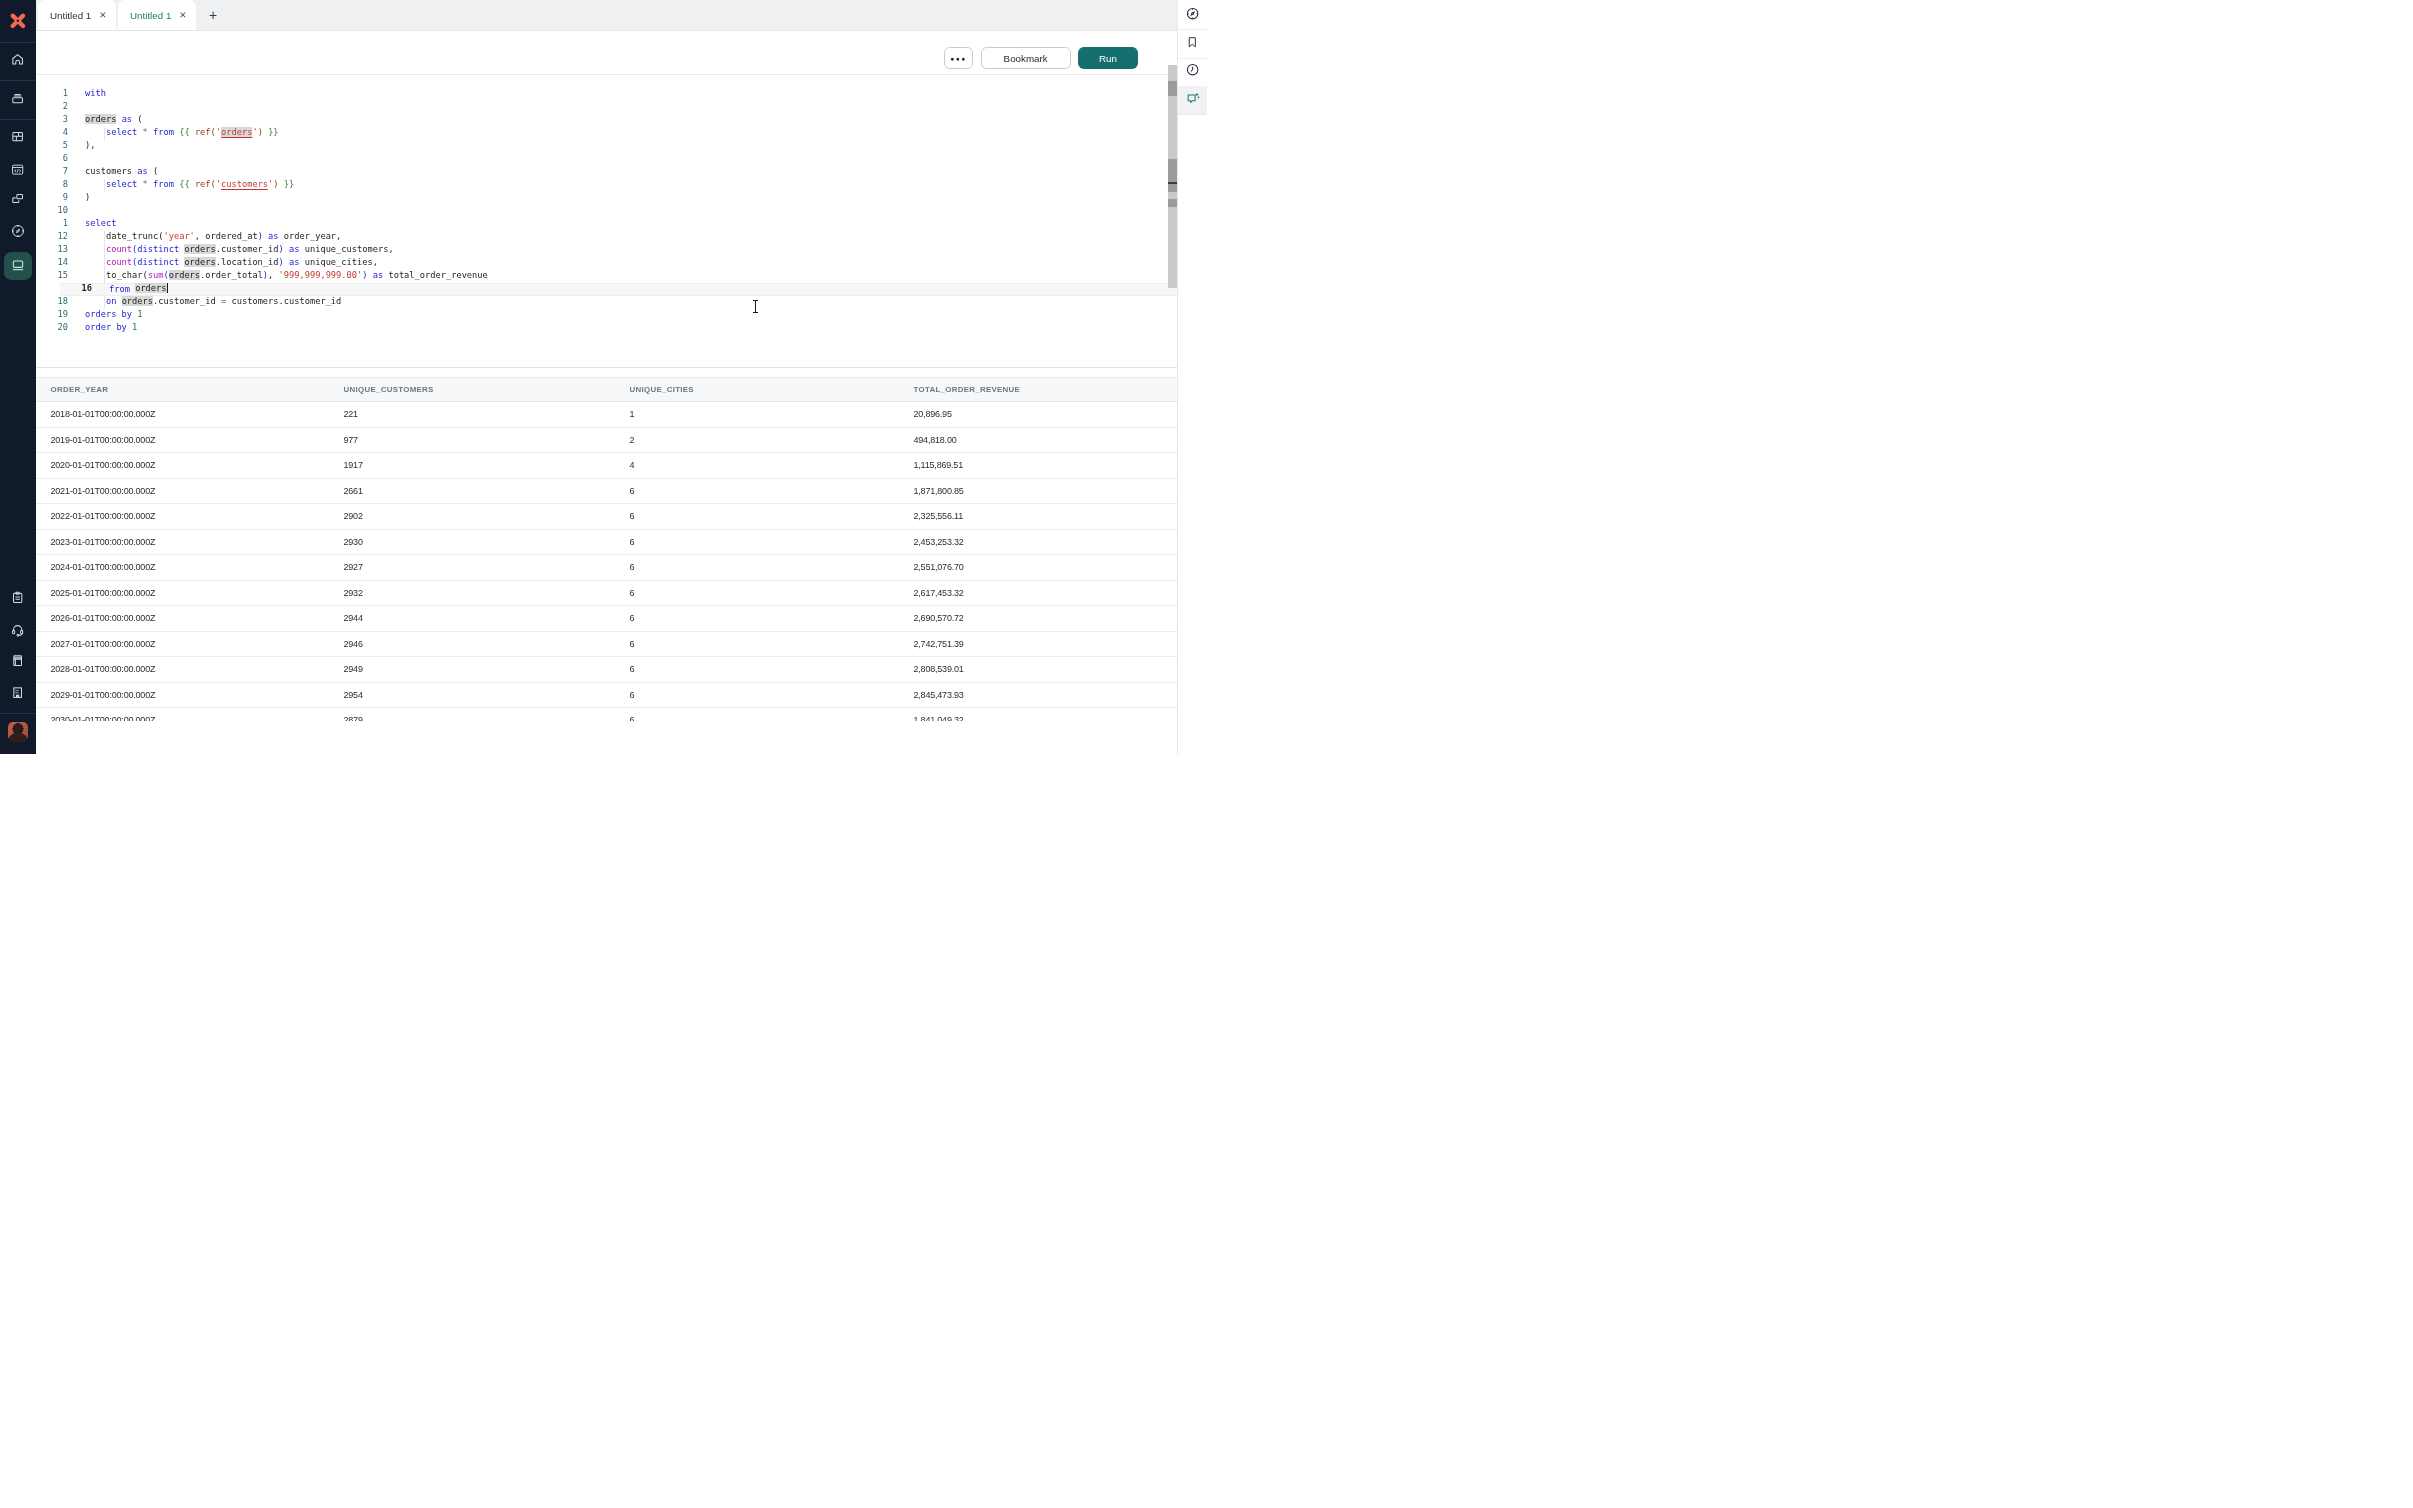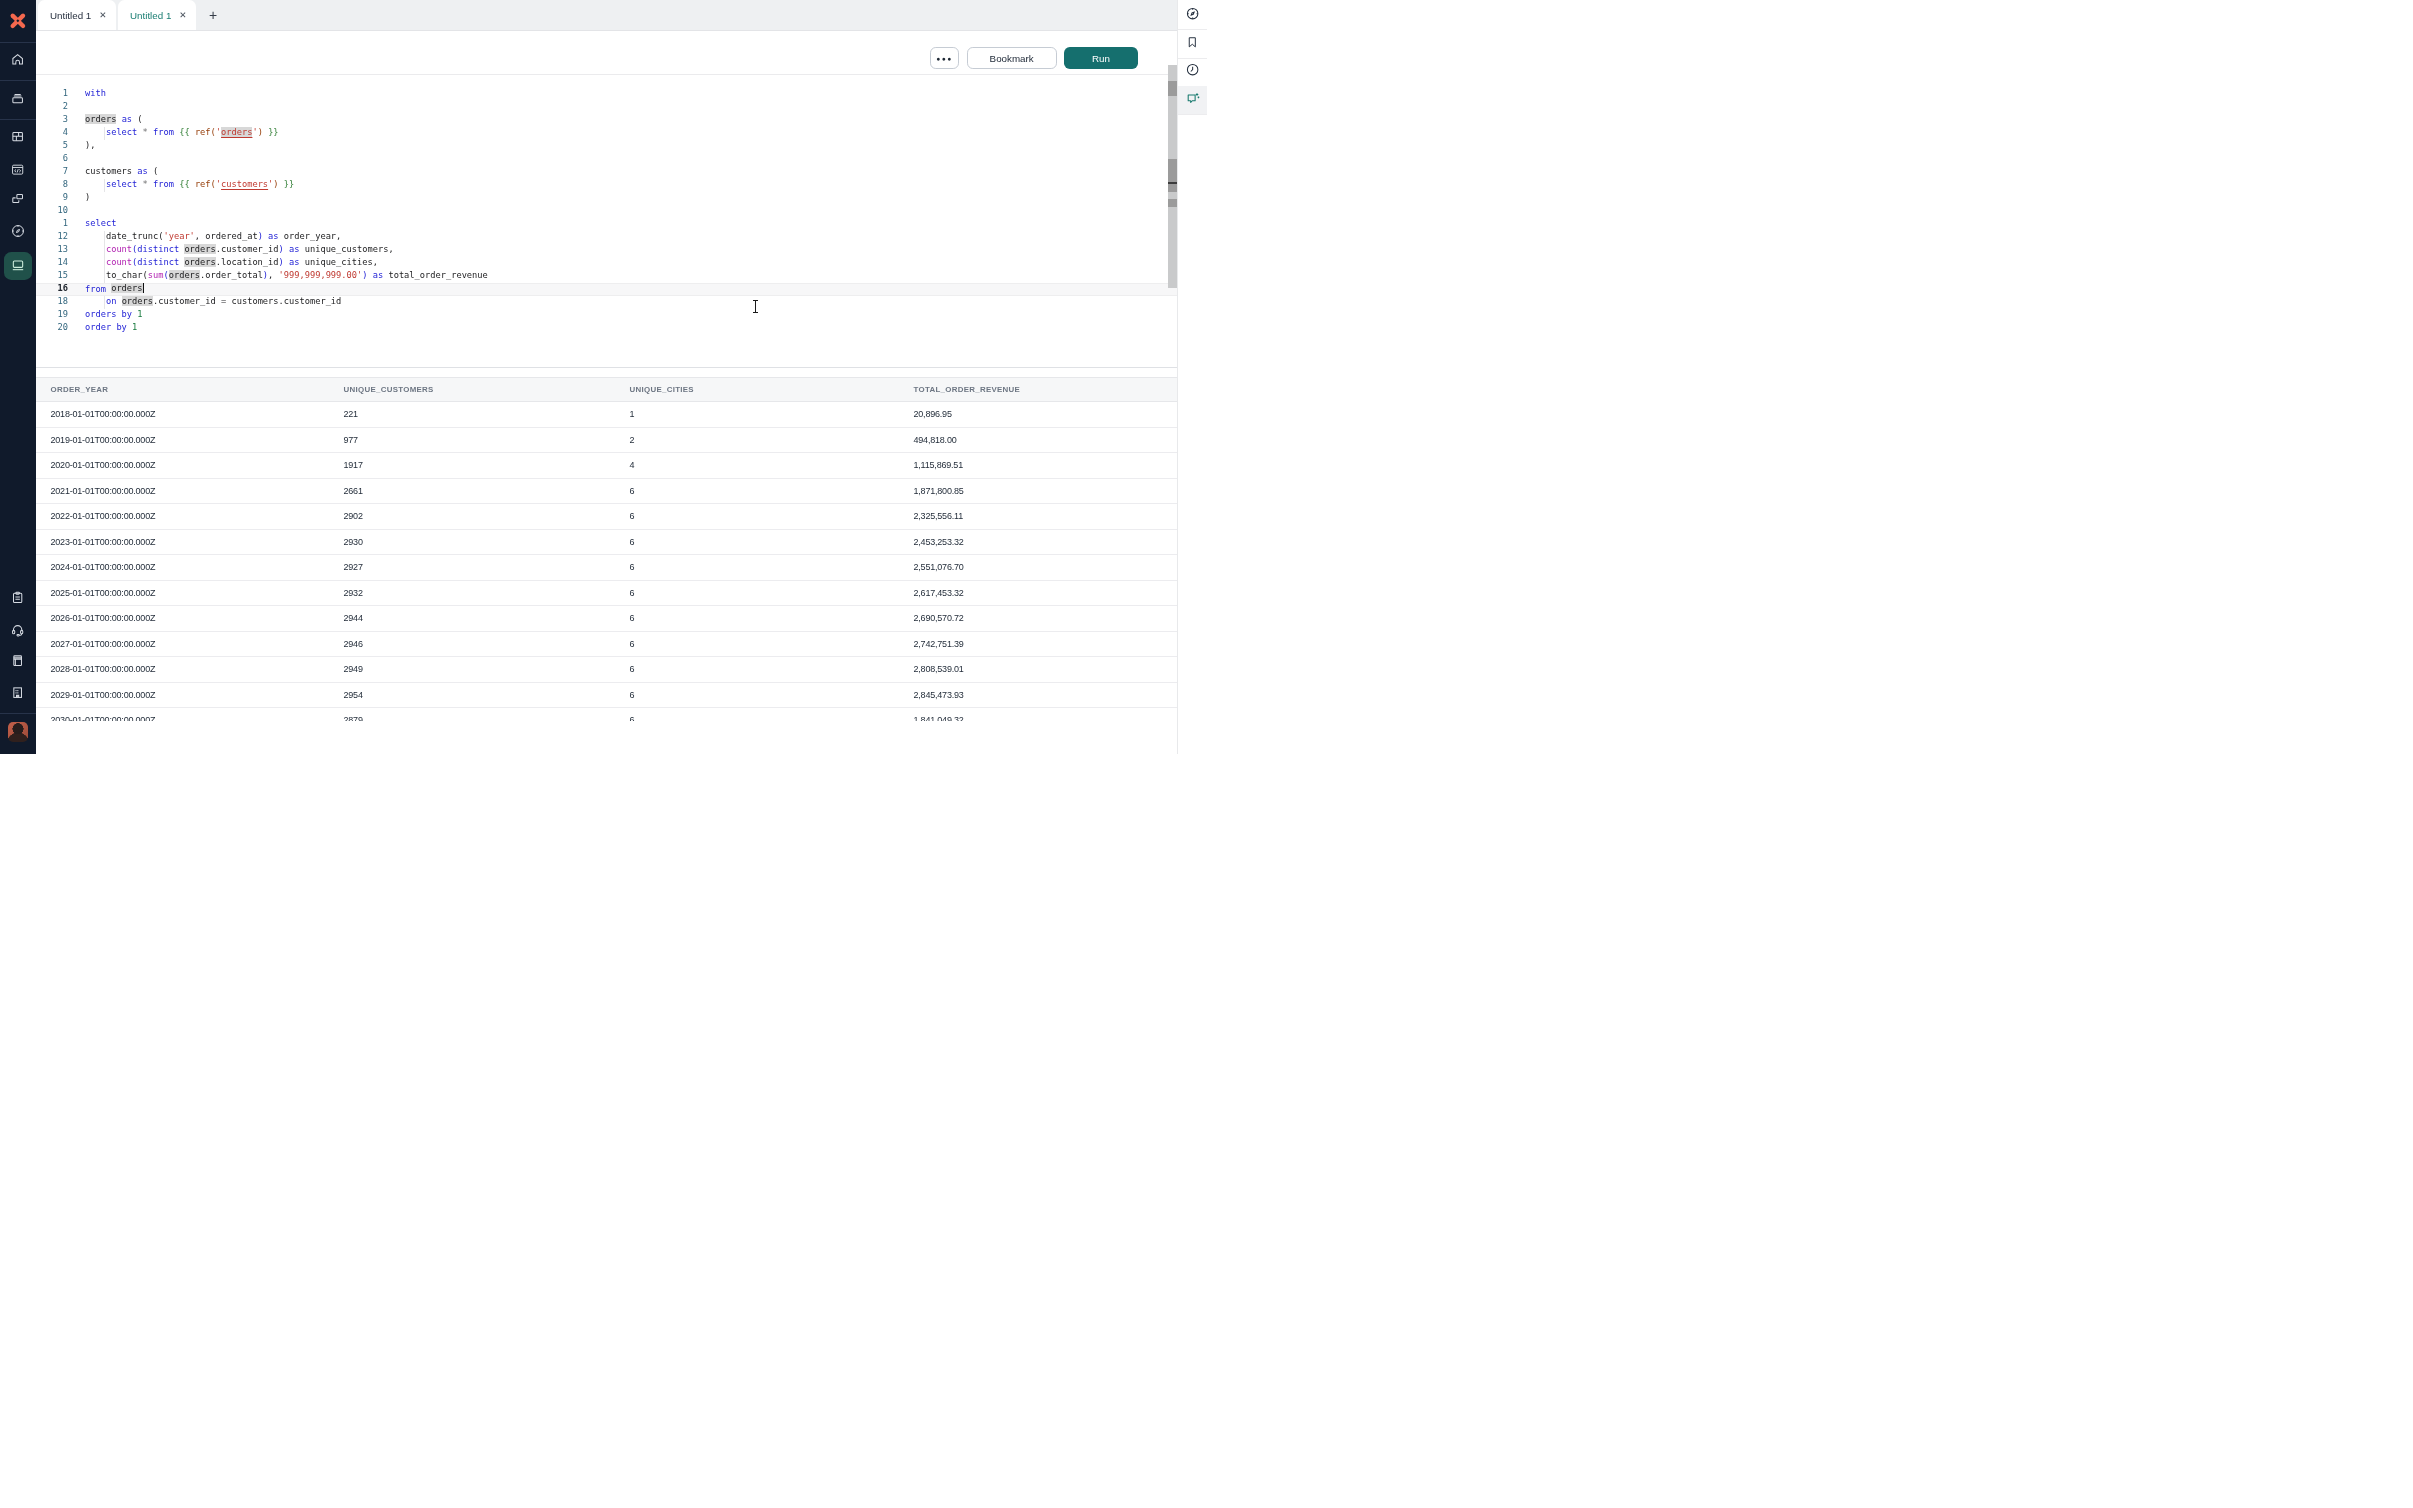--- a/index.html
+++ b/index.html
@@ -37,27 +37,27 @@
   .newtab { width:31px; display:flex; align-items:center; justify-content:center;
             font-size:14px; color:#343c48; cursor:pointer; }
 
   .toolbar { height:33px; flex:none; border-bottom:0.7px solid #ebebed; display:flex;
              align-items:center; justify-content:flex-end; gap:7.3px; padding-right:39px; }
   .btn { height:22px; border-radius:5.8px; border:0.7px solid #c6ccd4; background:#fff;
          font-size:9.8px; color:#222c3a; display:flex; align-items:center; cursor:pointer;
          font-family:"Liberation Sans", sans-serif; }
   .btn-dots { width:29px; justify-content:center; font-size:6.6px; letter-spacing:1.5px; color:#1d2733; }
   .btn-bookmark { padding:0 22px; }
-  .btn-run { padding:0 28px; background:#156f6e; border:none; color:#fff; }
+  .btn-run { padding:0 21px; background:#156f6e; border:none; color:#fff; }
 
   
   .editor { flex:1; position:relative; overflow:hidden; padding-top:1.5px; cursor:text; }
   .codeline { display:flex; height:13px; line-height:13px; position:relative;
               font:8.7px "DejaVu Sans Mono", monospace; white-space:pre; }
-  .codeline.active { background:#f7f7f8; box-shadow:inset 0 0.7px 0 #ebebec, inset 0 -0.7px 0 #ebebec; }
+  .codeline.active { background:#f7f7f8; box-shadow:inset 0 0.7px 0 #ebebec, inset 0 -0.7px 0 #ebebec;margin-left:24px; }
   .gutter-num { width:32px; flex:none; text-align:right; color:#33667e; }
   .codeline.active .gutter-num { color:#20262e; font-weight:bold; }
   .code-text { margin-left:17px; position:relative; }
   .codeline.guide .code-text::before { content:""; position:absolute; left:19px; top:0; bottom:0;
               border-left:0.7px solid #e5e5e7; }
   .tok-kw{color:#2323d6} .tok-fn{color:#b224b2} .tok-str{color:#c03a31}
   .tok-rs{color:#c03a31; text-decoration:underline; text-underline-offset:1.5px;}
   .tok-rsh{color:#c03a31; text-decoration:underline; text-underline-offset:1.5px; background:#d8d8d8;}
   .tok-hl{background:#d8d8d8; color:#1d1d1f}
   .tok-br{color:#2f7d33} .tok-rf{color:#97400c} .tok-num{color:#177a3d}

